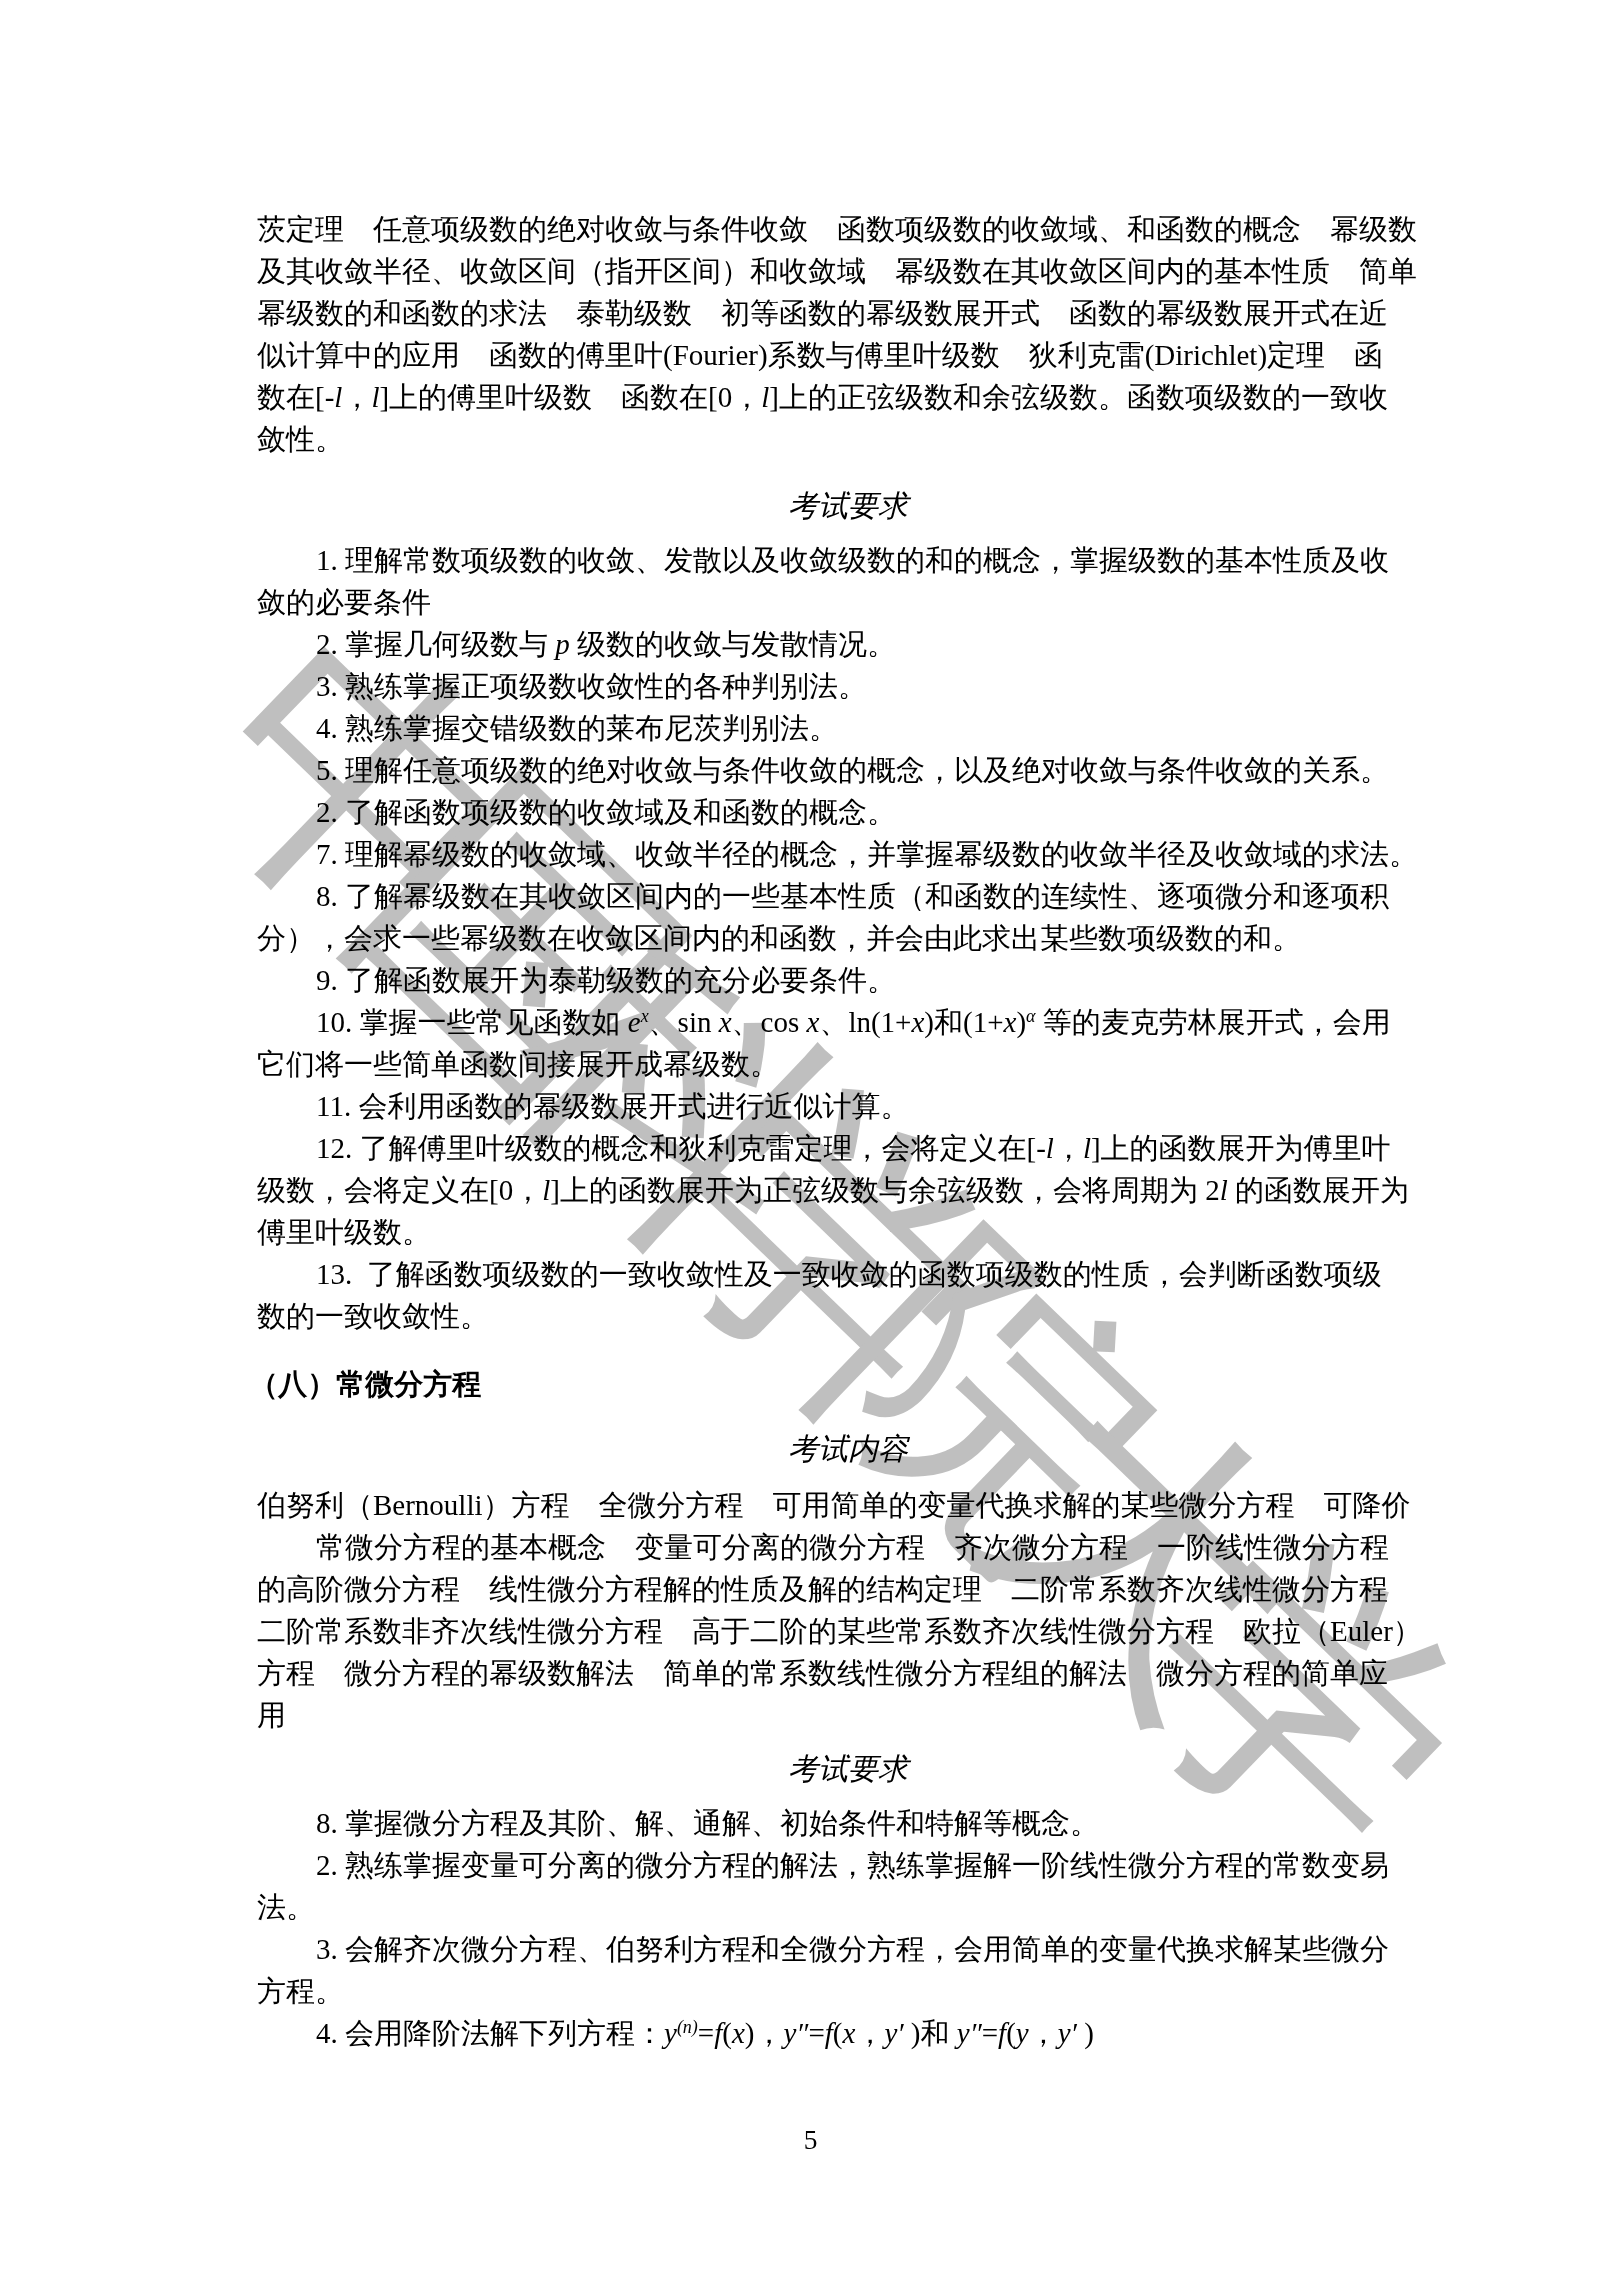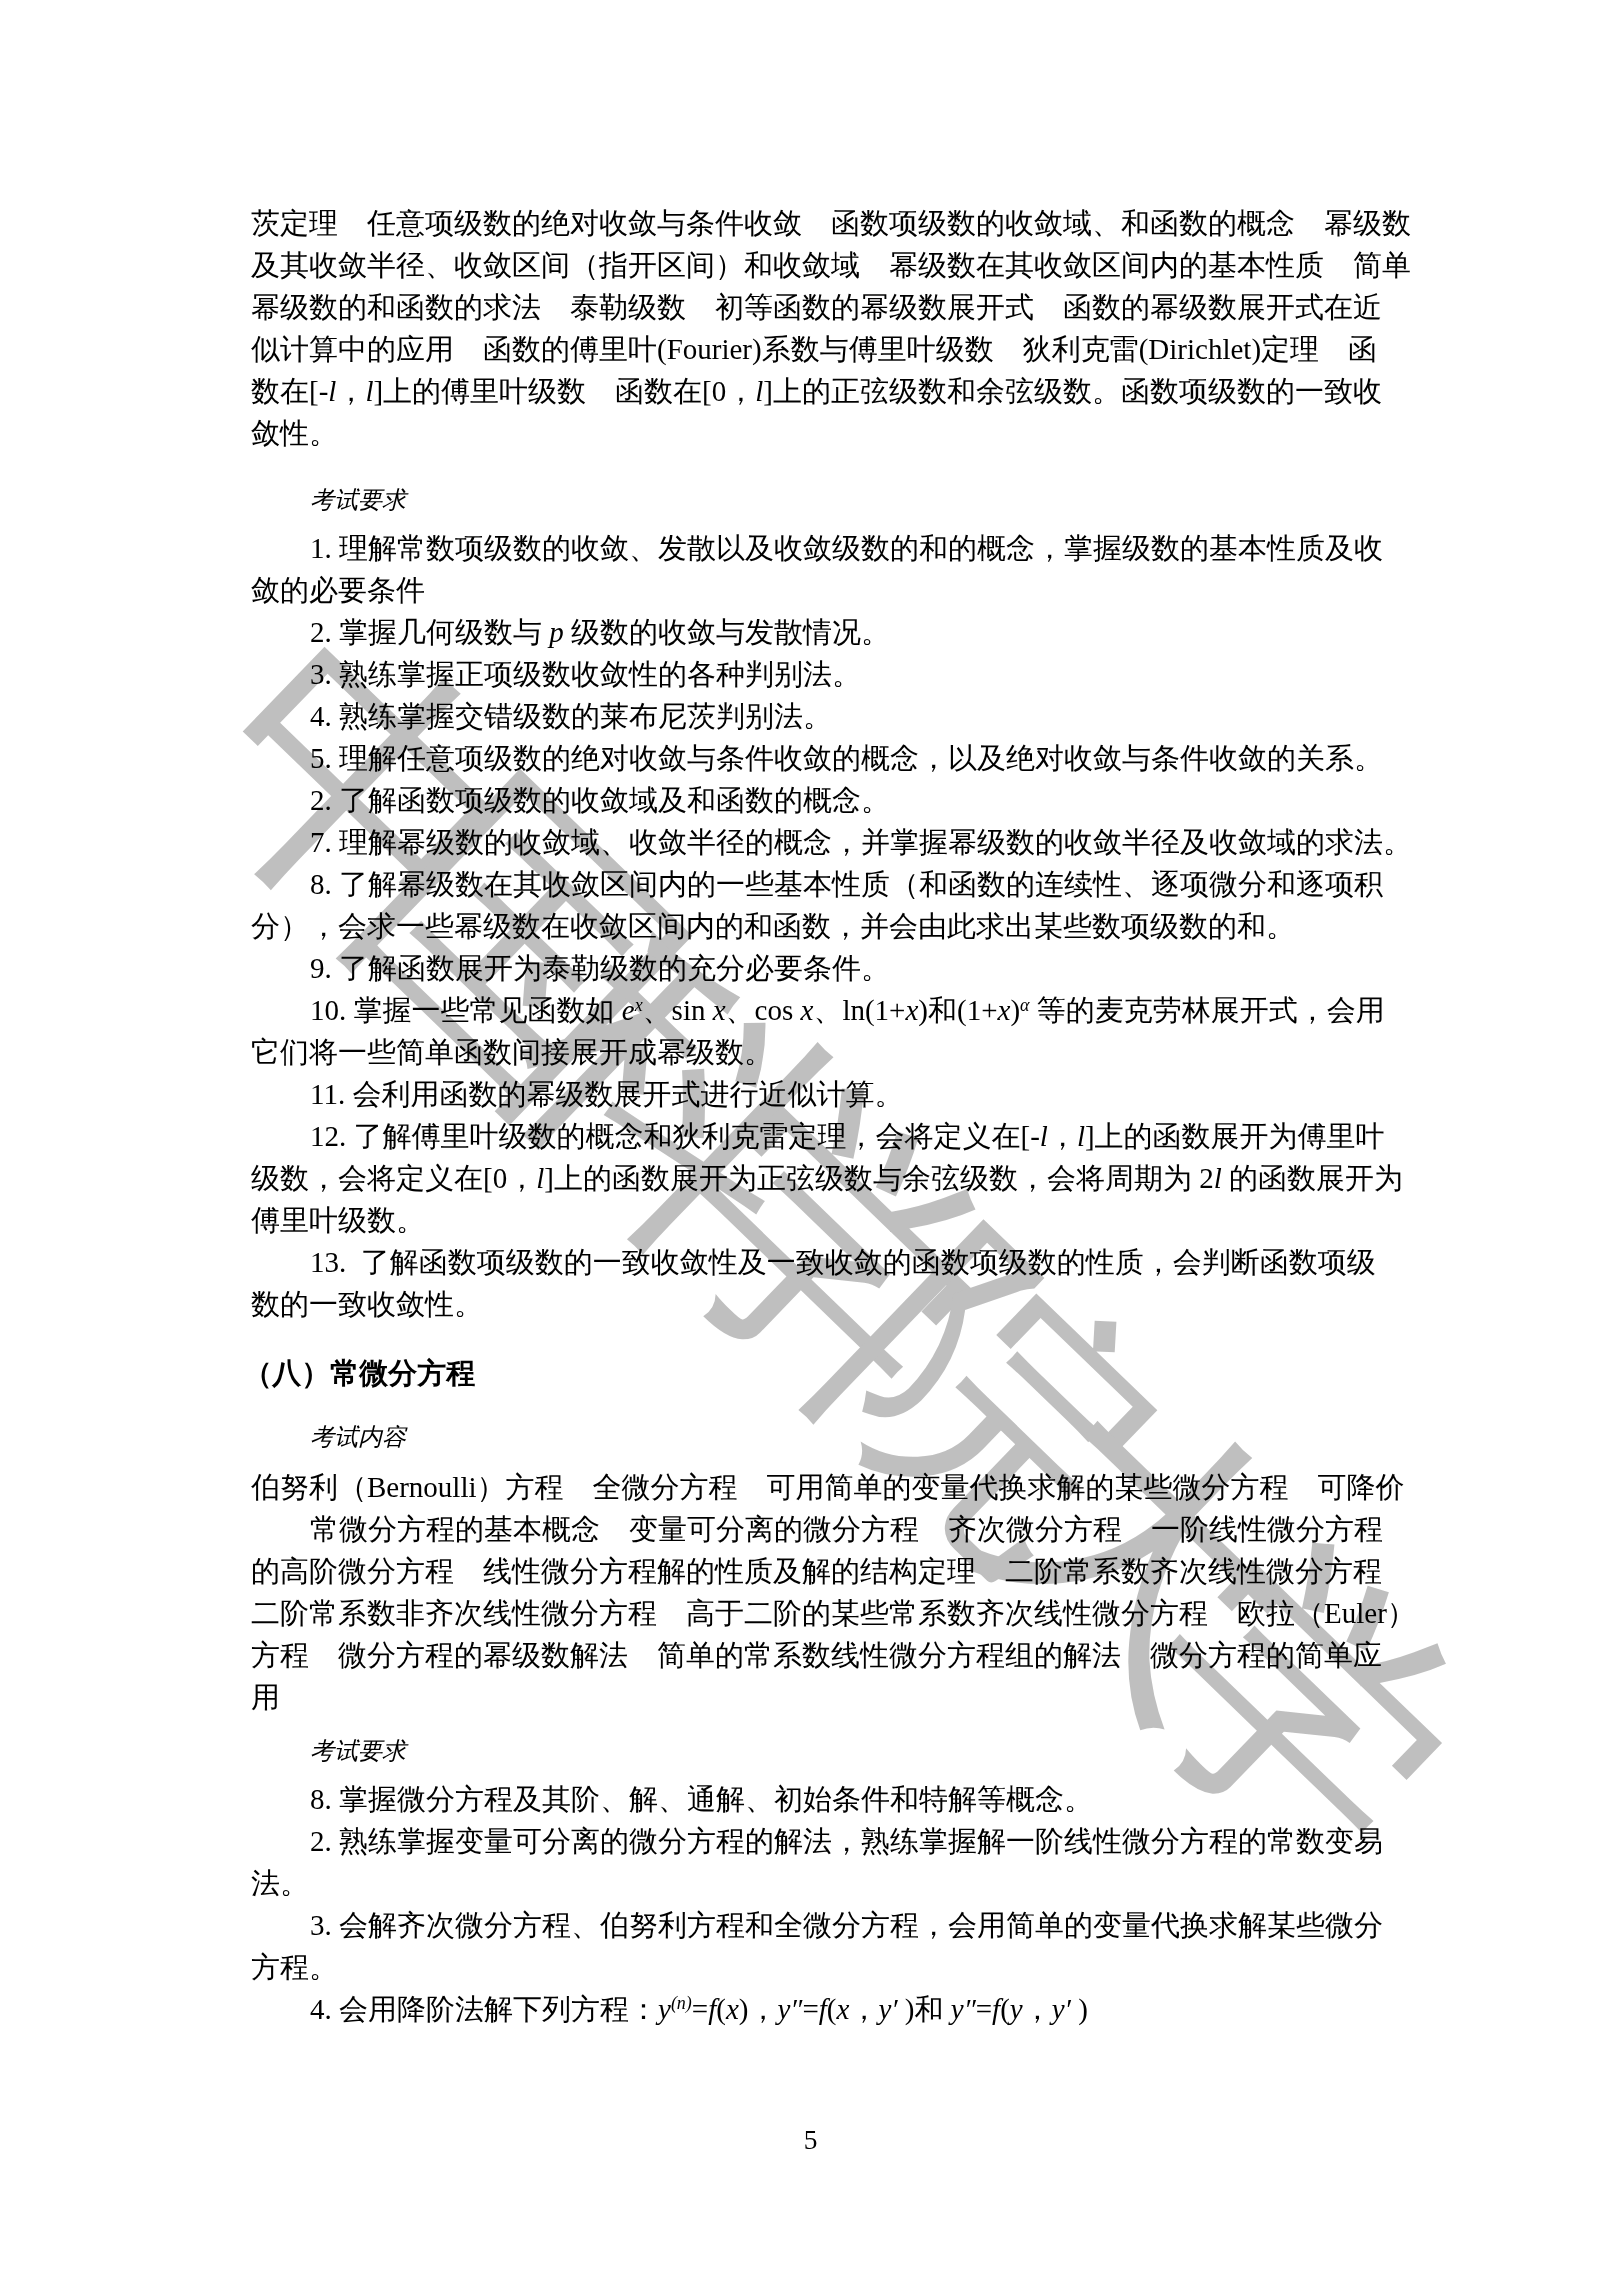--- a/index.html
+++ b/index.html
@@ -26,38 +26,39 @@
     user-select:none;
   }
   .content{
     position:absolute;
     left:245px;top:196px;
     width:1147px;
     font-size:29px;
     line-height:42px;
     z-index:1;
   }
-  .blk{margin:6px;}
+  .blk{margin:12px;}
   .line{white-space:pre;height:42px;}
   .line.ind{padding-left:59px;}
   
   #blk-1{margin-top:24.5px;margin-bottom:6.9px;}   
   #blk-3{margin-top:23.5px;}                     
   #blk-4{margin-top:20.6px;margin-bottom:2px;font-family:Liberation Mono, monospace;}   
   #blk-6{margin-top:11.8px;margin-bottom:1px;}   
   .blk-h .line{
     font-family:"Liberation Sans","DejaVu Sans",sans-serif;
     font-weight:bold;
     font-size:29px;
     line-height:49px;height:49px;
     margin-left:-7.8px;
   }
   .blk-kai .line{
     font-style:italic;
-    font-size:24px;
+    font-size:30px;
+    text-align:center;
   }
   .seg-n{}
   .seg-i{font-style:italic;}
   .seg-s{
     font-style:italic;
     font-size:62%;
     position:relative;
     top:-0.55em;
     line-height:0;
   }

